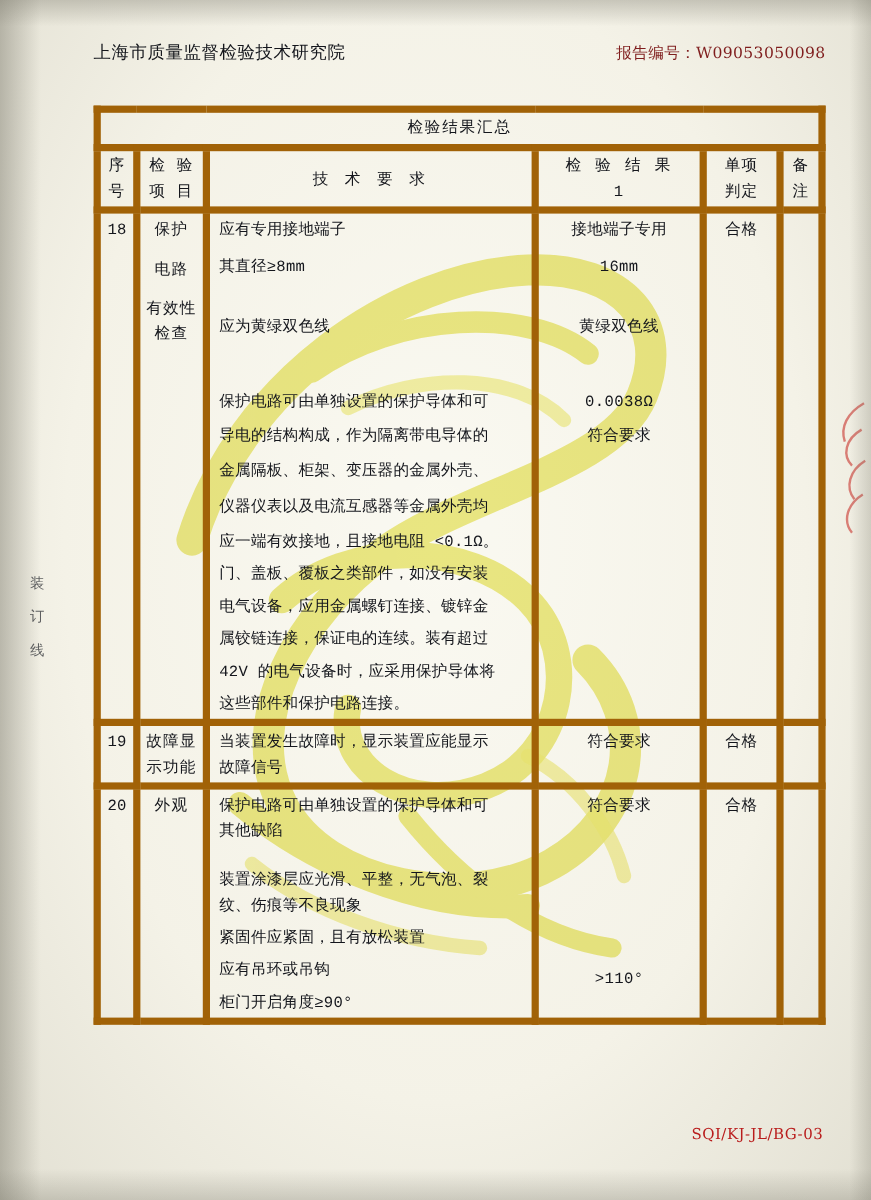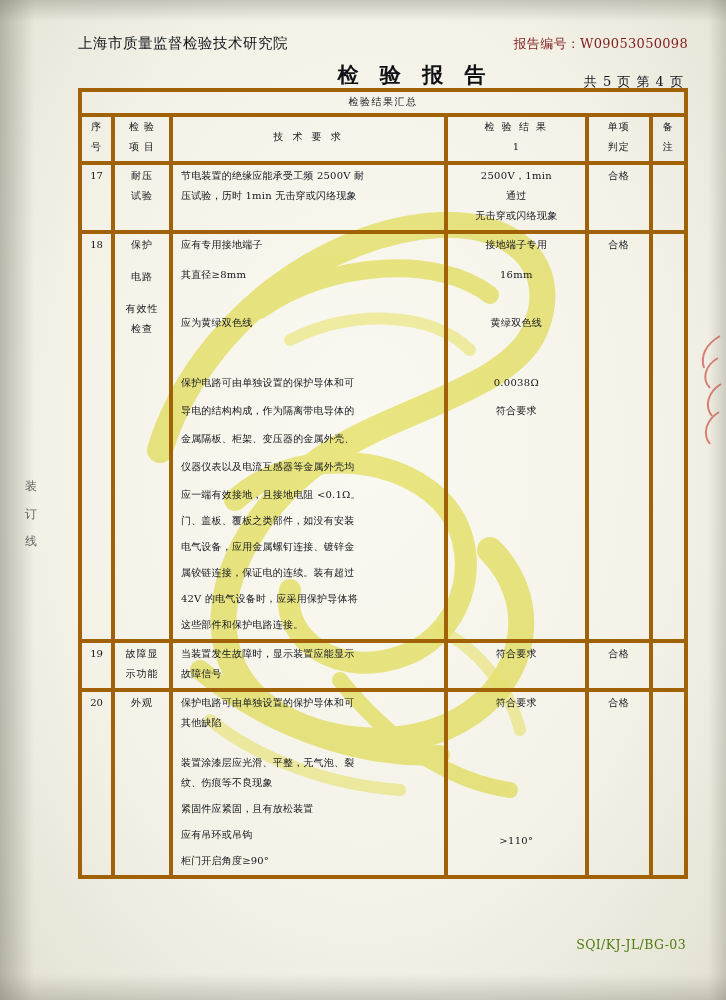--- a/index.html
+++ b/index.html
@@ -124,25 +124,26 @@
     width: 610px;
   }
   table.report {
     border-collapse: collapse;
     width: 100%;
     table-layout: fixed;
     font-family: "DejaVu Serif", serif;
     color: #14161c;
   }
   table.report td {
-    border: 4px solid #a16207;
+    border: 6px solid #a16207;
     padding: 2px 4px;
     vertical-align: top;
-    font-size: 10px;
+    font-size: 13px;
     line-height: 1.62;
+    font-family: Liberation Mono, monospace;
   }
   .c-title {
     text-align: center;
     font-size: 13px;
     letter-spacing: 1.5px;
     padding: 2px 0 3px 0 !important;
   }
   .c-head {
     text-align: center;
     vertical-align: middle !important;
@@ -182,21 +183,21 @@
   }
   .blank { color: transparent; }
   .pad-top { padding-top: 3px !important; }
 
   .footer-code {
     position: absolute;
     right: 40px;
     bottom: 48px;
     font-family: "DejaVu Serif", serif;
     font-size: 12.5px;
-    color: #4d7c0f;
+    color: #b91c1c;
     letter-spacing: 0.4px;
   }
 
   
   .margin-vert {
     position: absolute;
     left: 22px;
     top: 470px;
     writing-mode: vertical-rl;
     font-family: "DejaVu Serif", serif;
@@ -244,24 +245,20 @@
 
   <div class="margin-vert">装 订 线</div>
 
   <div class="hdr">
     <div class="hdr-row1">
       <div class="org">上海市质量监督检验技术研究院</div>
       <div class="report-no">
         <span>报告编号：</span><span>W09053050098</span>
       </div>
     </div>
-    <div class="hdr-row2">
-      <div class="doc-title">检 验 报 告</div>
-      <div class="page-count">共 5 页  第 4 页</div>
-    </div>
   </div>
 
   <div class="tbl-wrap">
     <table class="report">
       <colgroup>
         <col class="col-no">
         <col class="col-item">
         <col class="col-req">
         <col class="col-res">
         <col class="col-jud">
@@ -290,38 +287,20 @@
           <td class="c-head">
             <span class="item-line">单项</span>
             <span class="item-line">判定</span>
           </td>
           <td class="c-head">
             <span class="item-line">备</span>
             <span class="item-line">注</span>
           </td>
         </tr>
 
-        <tr>
-          <td class="cell-center pad-top">17</td>
-          <td class="cell-item pad-top">
-            <span class="item-line">耐压</span>
-            <span class="item-line">试验</span>
-          </td>
-          <td class="cell-req pad-top">
-            <span class="req-line">节电装置的绝缘应能承受工频 2500V 耐</span>
-            <span class="req-line">压试验，历时 1min 无击穿或闪络现象</span>
-          </td>
-          <td class="cell-res pad-top">
-            <span class="res-line">2500V，1min</span>
-            <span class="res-line">通过</span>
-            <span class="res-line">无击穿或闪络现象</span>
-          </td>
-          <td class="cell-jud pad-top">合格</td>
-          <td class="cell-center"></td>
-        </tr>
 
         <tr>
           <td class="cell-center pad-top">18</td>
           <td class="cell-item pad-top">
             <span class="item-line">保护</span>
             <span class="item-line" style="margin-top:12px">电路</span>
             <span class="item-line" style="margin-top:12px">有效性</span>
             <span class="item-line" style="margin-top:0">检查</span>
           </td>
           <td class="cell-req pad-top">

